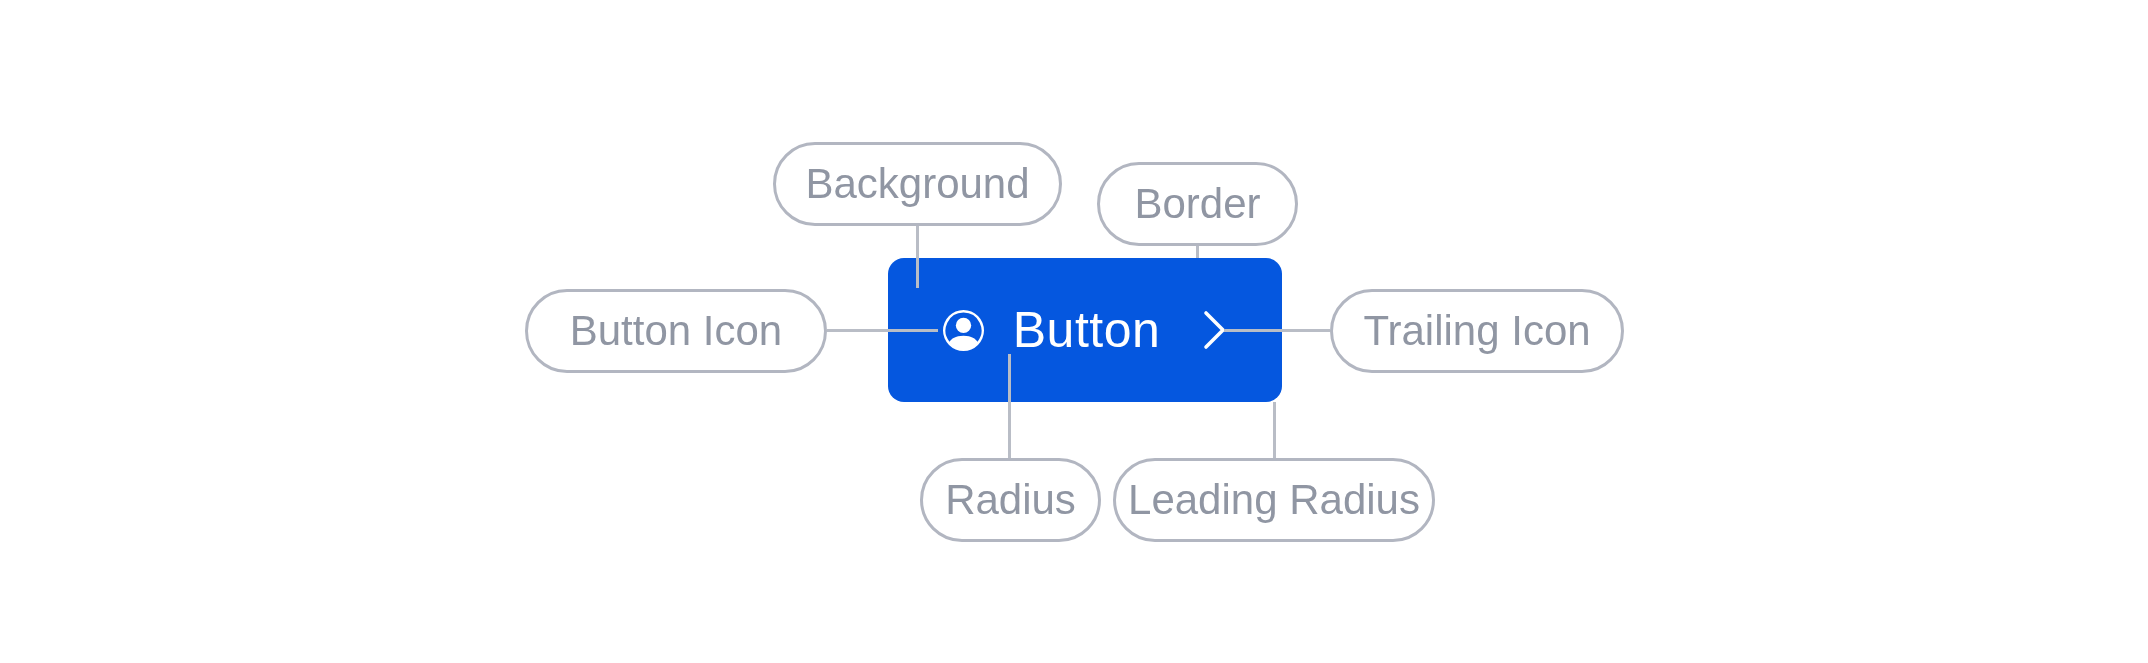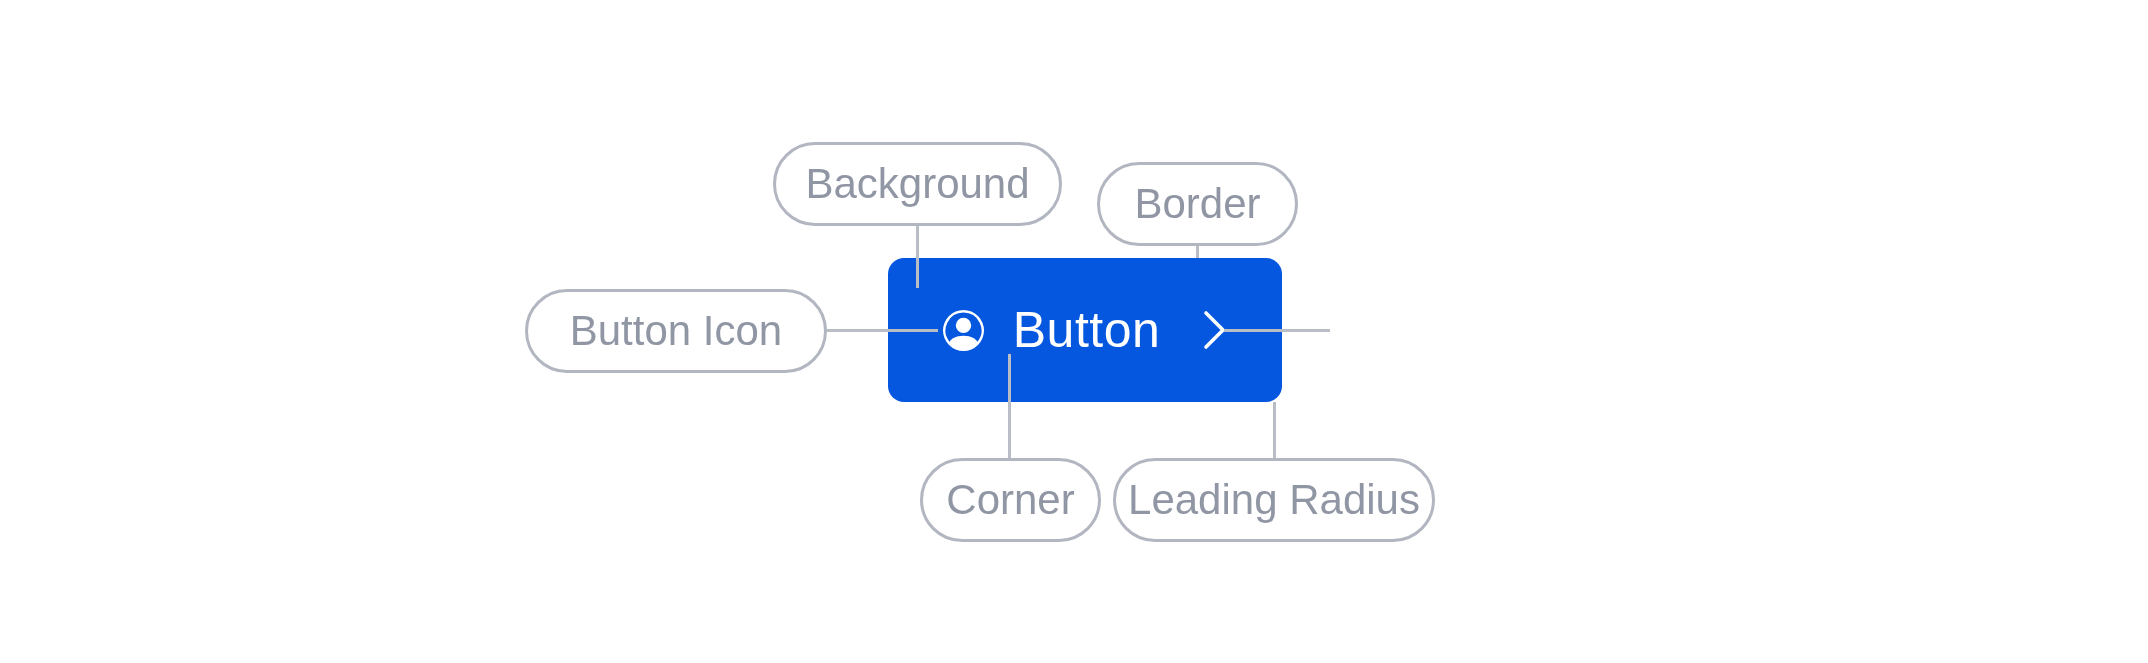--- a/index.html
+++ b/index.html
@@ -117,20 +117,23 @@
 
   <div class="pill pill-background">
     <span>Background</span>
   </div>
   <div class="pill pill-border">
     <span>Border</span>
   </div>
   <div class="pill pill-leading">
     <span>Button Icon</span>
   </div>
+  <div class="pill pill-trailing">
+    <span>Trailing Icon</span>
+  </div>
   <div class="pill pill-label">
-    <span>Corner</span>
+    <span>Radius</span>
   </div>
   <div class="pill pill-corner">
     <span>Leading Radius</span>
   </div>
 
 </div>
 
 </body></html>

